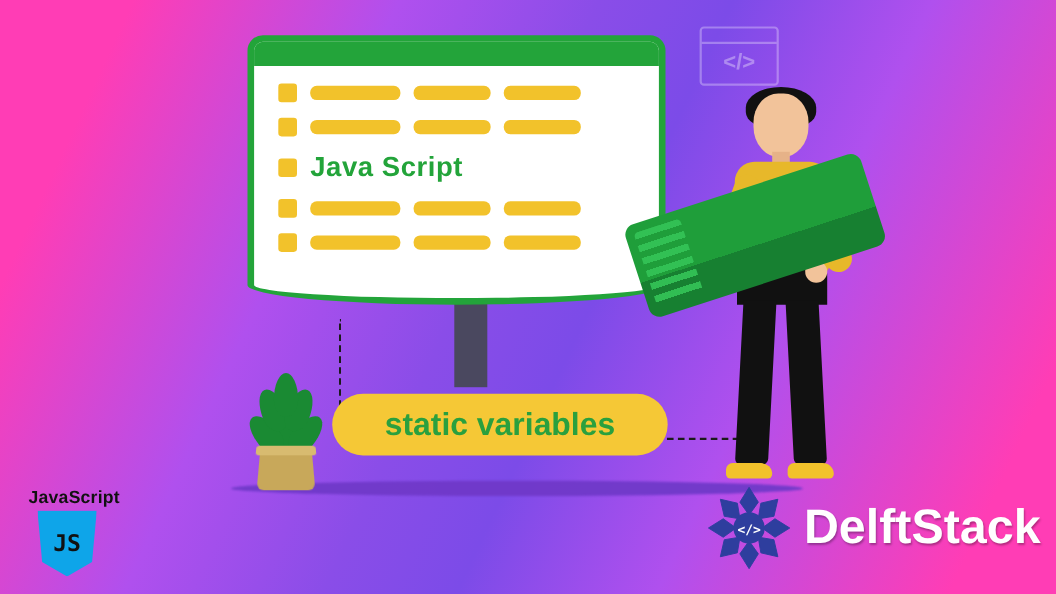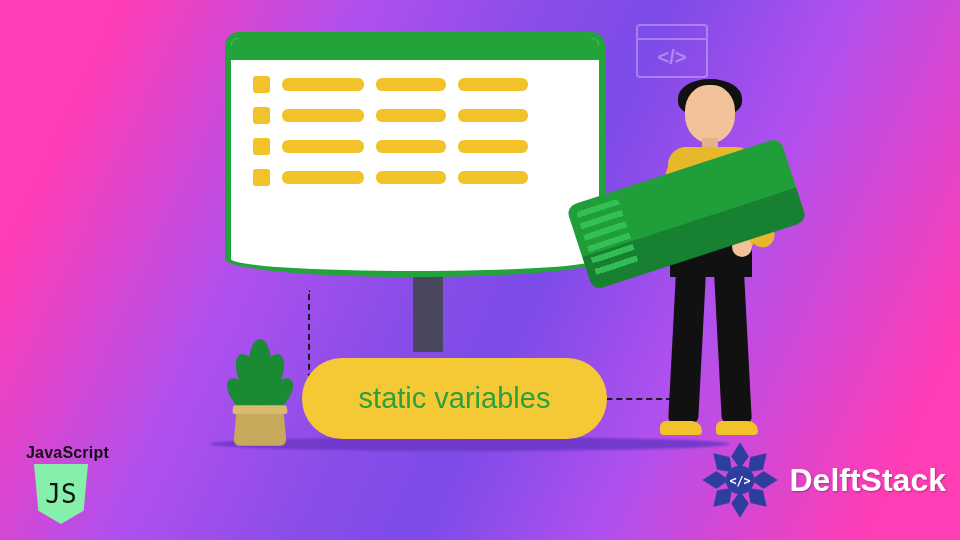--- a/index.html
+++ b/index.html
@@ -73,25 +73,25 @@
     position:absolute;
     top:272px;left:413px;
     width:30px; height:80px;
     background:#4a485f;
   }
 
   
   .pill{
     position:absolute;
     left:302px; top:358px;
-    width:305px; height:81px;
+    width:305px; height:56px;
     background:#f5c836;
     border-radius:40px;
     display:flex; align-items:center; justify-content:center;
-    color:#2aa03e; font-weight:400; font-size:29px;
+    color:#2aa03e; font-weight:700; font-size:29px;
     z-index:4;
   }
 
   
   .plant{
     position:absolute;
     left:225px; top:325px;
     width:70px; height:120px;
   }
   .pot{
@@ -220,34 +220,34 @@
   .jslogo{
     position:absolute;
     left:26px; bottom:16px;
     width:70px; text-align:center;
   }
   .jslogo .txt{
     color:#111; font-weight:700; font-size:16px; letter-spacing:.2px;
   }
   .shield{
     width:54px;height:60px;margin:2px auto 0;
-    background:#86efac;
+    background:#0ea5e9;
     clip-path:polygon(0 0,100% 0,92% 78%,50% 100%,8% 78%);
     display:flex;align-items:center;justify-content:center;
-    font-family:monospace;font-weight:400;font-size:26px;color:#111;
+    font-family:monospace;font-weight:700;font-size:21px;color:#111;
   }
 
   
   .delft{
     position:absolute;
     right:14px; bottom:18px;
     display:flex; align-items:center; gap:8px;
   }
   .delft .name{
-    font-size:32px; font-weight:600;
+    font-size:44px; font-weight:600;
     color:#fff;
     text-shadow:1px 1px 2px rgba(0,0,0,.3);
   }
   .mandala{
     width:84px;height:84px;position:relative;
     display:flex;align-items:center;justify-content:center;
   }
   .mandala svg{width:100%;height:100%}
 </style>
 </head>
@@ -267,20 +267,24 @@
         <span class="sq"></span>
         <span class="bar b1"></span>
         <span class="bar b2"></span>
         <span class="bar b3"></span>
       </div>
     <div class="row">
         <span class="sq"></span>
         <span class="bar b1"></span>
         <span class="bar b2"></span>
         <span class="bar b3"></span>
+      </div>
+    <div class="row">
+        <span class="sq"></span>
+        <span class="js-label">Java Script</span>
       </div>
     <div class="row">
         <span class="sq"></span>
         <span class="bar b1"></span>
         <span class="bar b2"></span>
         <span class="bar b3"></span>
       </div>
     <div class="row">
         <span class="sq"></span>
         <span class="bar b1"></span>

